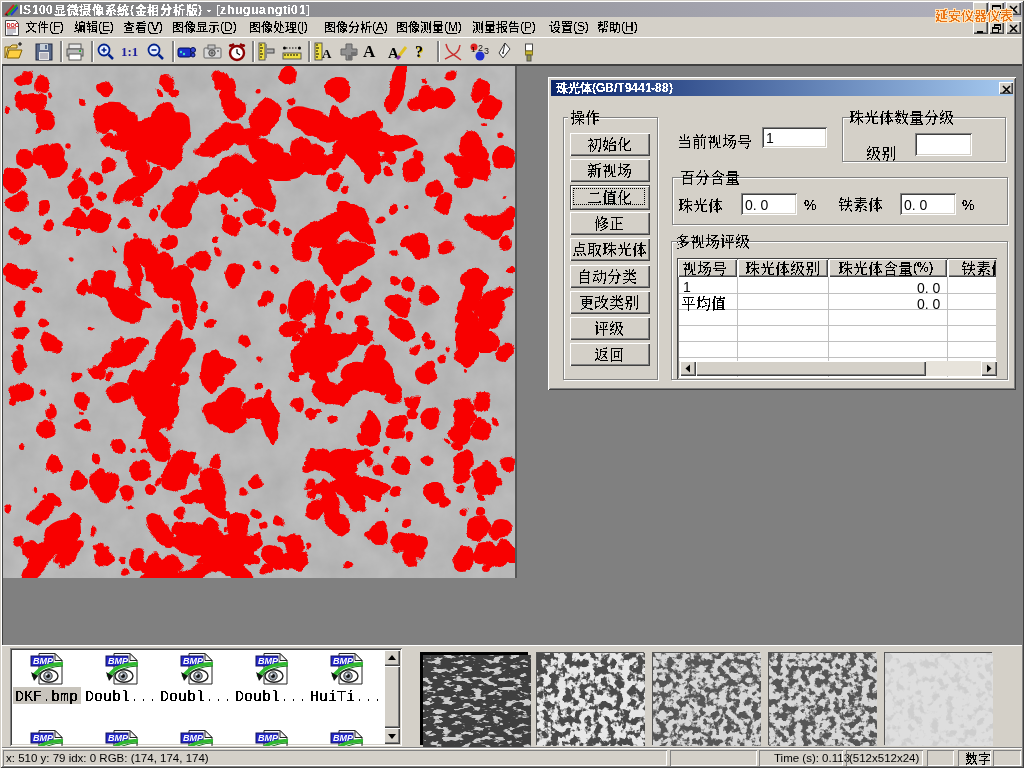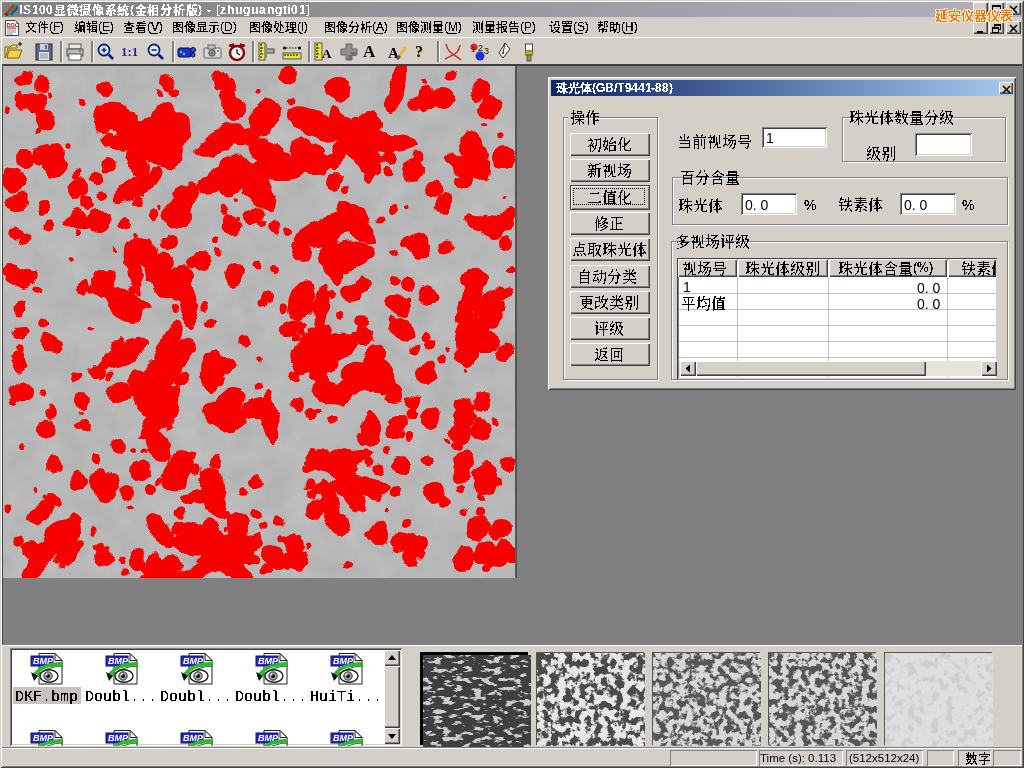--- a/index.html
+++ b/index.html
@@ -1125,23 +1125,26 @@
 <svg width="108" height="93" style="display:block">
 <filter id="tf5" x="0" y="0" width="100%" height="100%">
 <feTurbulence type="fractalNoise" baseFrequency="0.13" numOctaves="3" seed="31"></feTurbulence>
 <feColorMatrix type="matrix" values="0 0 0 0 0.62 0 0 0 0 0.62 0 0 0 0 0.62 0 0 0 7 -3.6"></feColorMatrix>
 </filter>
 <rect width="108" height="93" fill="#dedede"></rect>
 <rect width="108" height="93" filter="url(#tf5)"></rect>
 </svg>
     </div>
     <div class="abs" style="left:2px;top:747px;width:1020px;height:19px;background:#d4d0c8;border-top:1px solid #808080;box-shadow:inset 0 1px 0 #fff"></div>
+    <div class="abs" style="left:3px;top:750px;width:664px;height:16px;box-shadow:inset 1px 1px 0 #808080, inset -1px -1px 0 #fff">
+      <div style="position:absolute;left:3px;top:1.5px;font:11.5px 'Liberation Sans';white-space:nowrap">x: 510 y: 79 idx: 0 RGB: (174, 174, 174)</div>
+    </div>
     <div class="abs" style="left:670px;top:750px;width:87px;height:16px;box-shadow:inset 1px 1px 0 #808080, inset -1px -1px 0 #fff"></div>
     <div class="abs" style="left:759px;top:750px;width:84px;height:16px;box-shadow:inset 1px 1px 0 #808080, inset -1px -1px 0 #fff">
-      <div style="position:absolute;left:1px;top:1.5px;font:11.5px 'Liberation Sans';white-space:nowrap">Time (s): 0.113</div>
+      <div style="position:absolute;left:15px;top:1.5px;font:11.5px 'Liberation Sans';white-space:nowrap">Time (s): 0.113</div>
     </div>
     <div class="abs" style="left:846px;top:750px;width:77px;height:16px;box-shadow:inset 1px 1px 0 #808080, inset -1px -1px 0 #fff">
       <div style="position:absolute;left:3px;top:1.5px;font:11.5px 'Liberation Sans';white-space:nowrap">(512x512x24)</div>
     </div>
     <div class="abs" style="left:927px;top:750px;width:27px;height:16px;box-shadow:inset 1px 1px 0 #808080, inset -1px -1px 0 #fff"></div>
     <div class="abs" style="left:958px;top:750px;width:33px;height:16px;box-shadow:inset 1px 1px 0 #808080, inset -1px -1px 0 #fff"></div>
     <svg style="position:absolute;left:966px;top:752px;overflow:visible" width="24" height="15">
       <path d="M2 0h1v2h-1zM2 6h1v1h-1zM7 0h1v3h-1zM7 6h1v1h-1zM7 10h1v1h-1zM18 0h1v2h-1zM18 7h1v1h-1zM18 9h1v3h-1zM0 1h1v1h-1zM0 12h1v1h-1zM4 1h1v2h-1zM4 8h1v1h-1zM1 2h2v1h-2zM13 2h11v1h-11zM13 8h11v1h-11zM0 3h11v1h-11zM13 3h1v1h-1zM23 3h1v1h-1zM1 4h4v1h-4zM6 4h2v1h-2zM9 4h1v3h-1zM9 10h1v1h-1zM15 4h7v1h-7zM0 5h3v1h-3zM0 11h3v1h-3zM4 5h4v1h-4zM20 5h1v1h-1zM5 6h1v1h-1zM5 12h1v1h-1zM18 6h2v1h-2zM0 7h5v1h-5zM7 7h3v1h-3zM7 9h3v1h-3zM1 8h1v2h-1zM8 8h1v1h-1zM3 9h2v1h-2zM2 10h2v1h-2zM4 11h3v1h-3zM9 11h2v1h-2zM10 12h1v1h-1zM16 12h3v1h-3z" fill="#000"></path>
     </svg>
     <div class="abs" style="left:993px;top:750px;width:28px;height:16px;box-shadow:inset 1px 1px 0 #808080, inset -1px -1px 0 #fff"></div>

